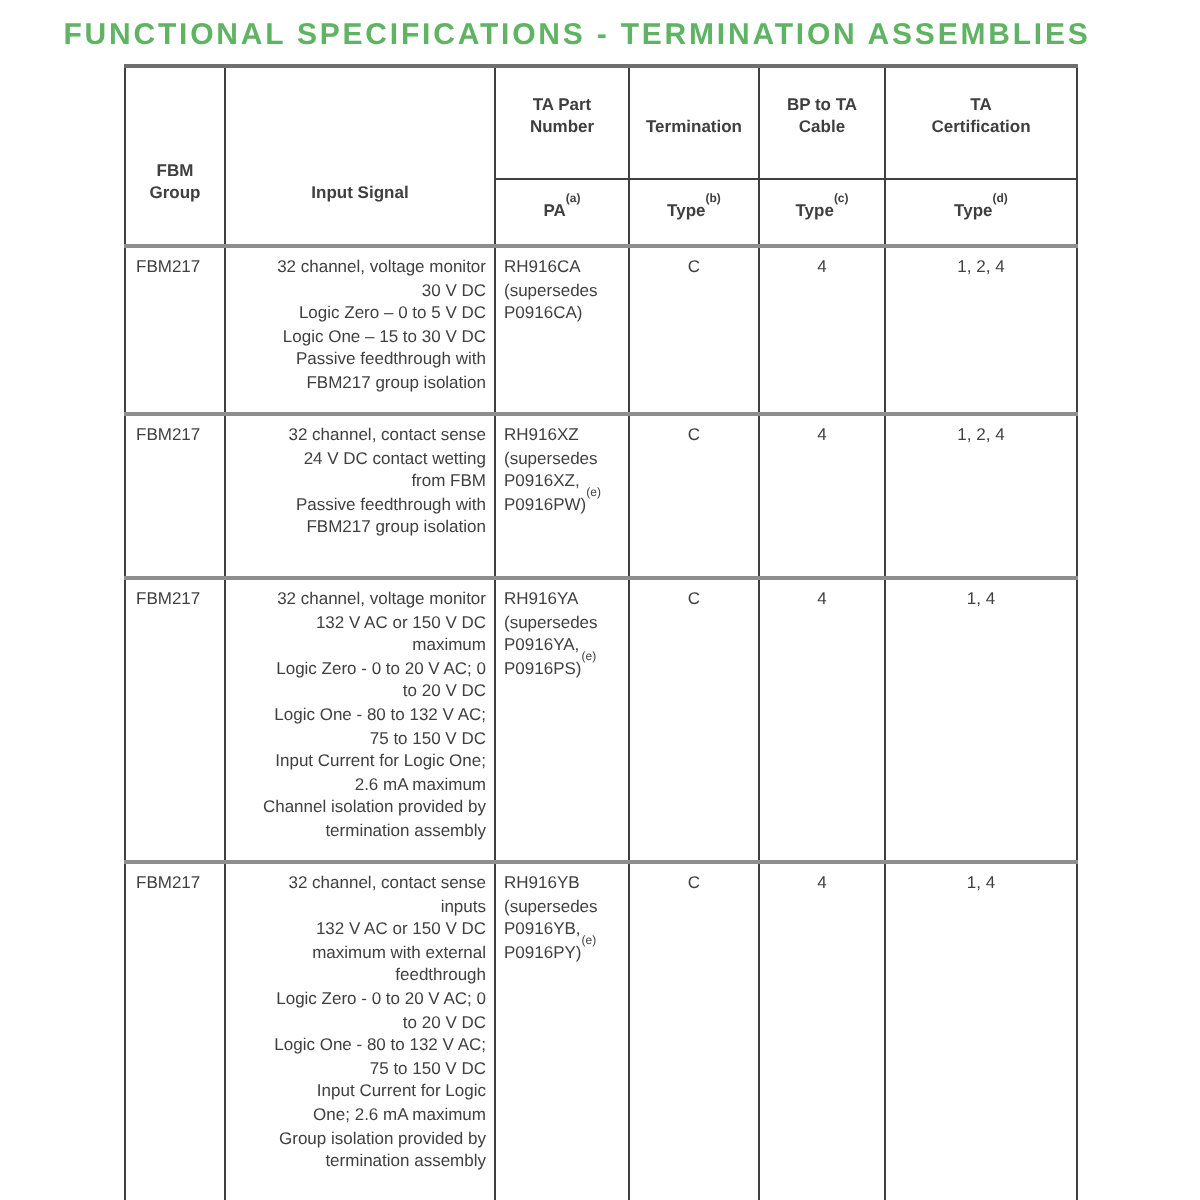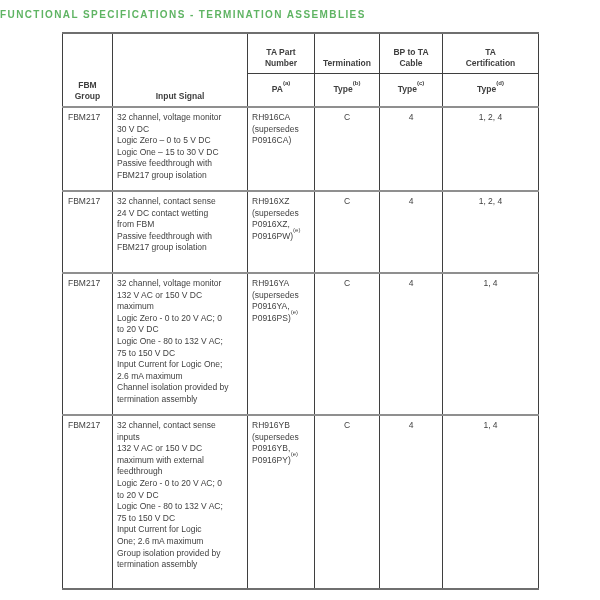--- a/index.html
+++ b/index.html
@@ -11,22 +11,22 @@
     font-family: "Liberation Sans", sans-serif;
     color: #3f3f3f;
     position: relative;
     overflow: hidden;
   }
   .page-title {
     position: absolute;
     top: 9px;
     left: 0;
     width: 577px;
-    text-align: left;
-    font-size: 10px;
+    text-align: center;
+    font-size: 15px;
     font-weight: bold;
     letter-spacing: 1.4px;
     color: #5fb463;
   }
   table.spec-table {
     position: absolute;
     left: 62px;
     top: 32px;
     width: 476px;
     border-collapse: collapse;
@@ -53,32 +53,32 @@
   .spec-table thead tr.hrow2 th,
   .spec-table thead th[rowspan] { border-bottom: 2px solid #8f8f8f; }
   .spec-table tbody td { border-bottom: 2px solid #8f8f8f; }
   .spec-table tbody tr:last-child td { border-bottom: 2px solid #6f6f6f; }
 
   .spec-table th {
     font-weight: bold;
     text-align: center;
     vertical-align: bottom;
     white-space: pre-line;
-    padding: 3px 2px 3px 2px;
+    padding: 3px 2px 19px 2px;
   }
   .spec-table tr.hrow1 th { height: 33px; }
   .spec-table tr.hrow2 th { height: 25px; vertical-align: middle; padding-bottom: 4px; }
 
   .spec-table td {
     vertical-align: top;
     padding: 4px 4px 3px 4px;
     margin-top: 28px;
   }
   .spec-table td.cell-fbm   { text-align: left; padding-left: 5px; }
-  .spec-table td.cell-sig   { text-align: left; }
+  .spec-table td.cell-sig   { text-align: right; }
   .spec-table td.cell-part  { text-align: left; }
   .spec-table td.cell-term,
   .spec-table td.cell-cable,
   .spec-table td.cell-cert  { text-align: center; }
 
   .spec-table tbody tr:nth-child(1) td { height: 75px; }
   .spec-table tbody tr:nth-child(2) td { height: 73px; }
   .spec-table tbody tr:nth-child(3) td { height: 133px; }
   .spec-table tbody tr:nth-child(4) td { height: 165px; }
 

